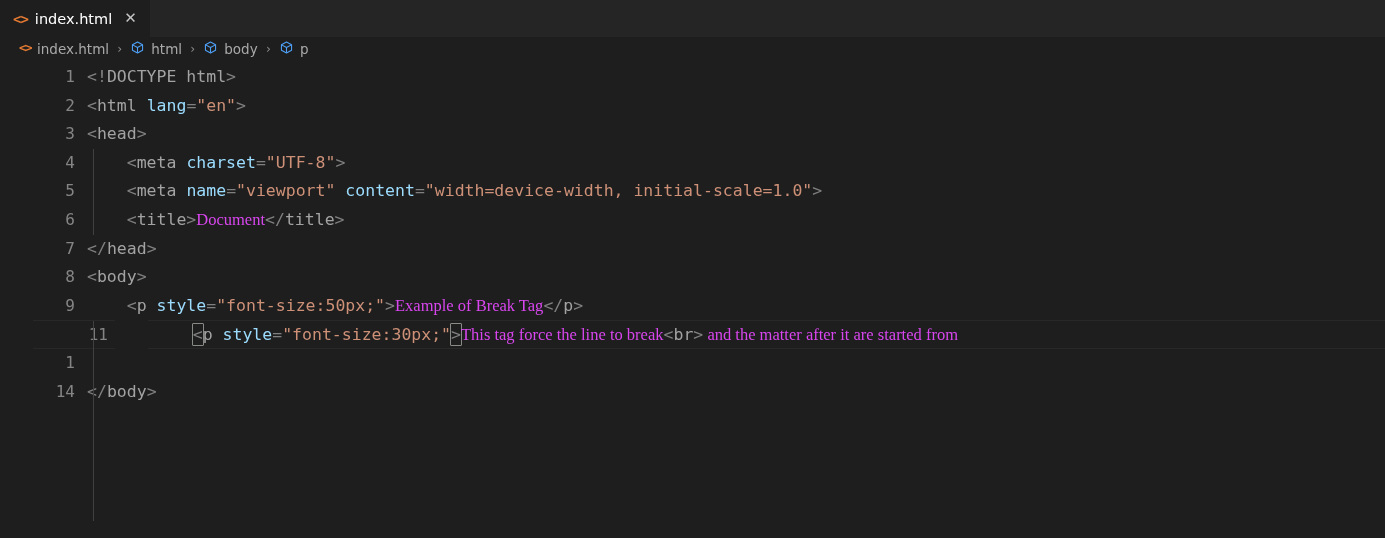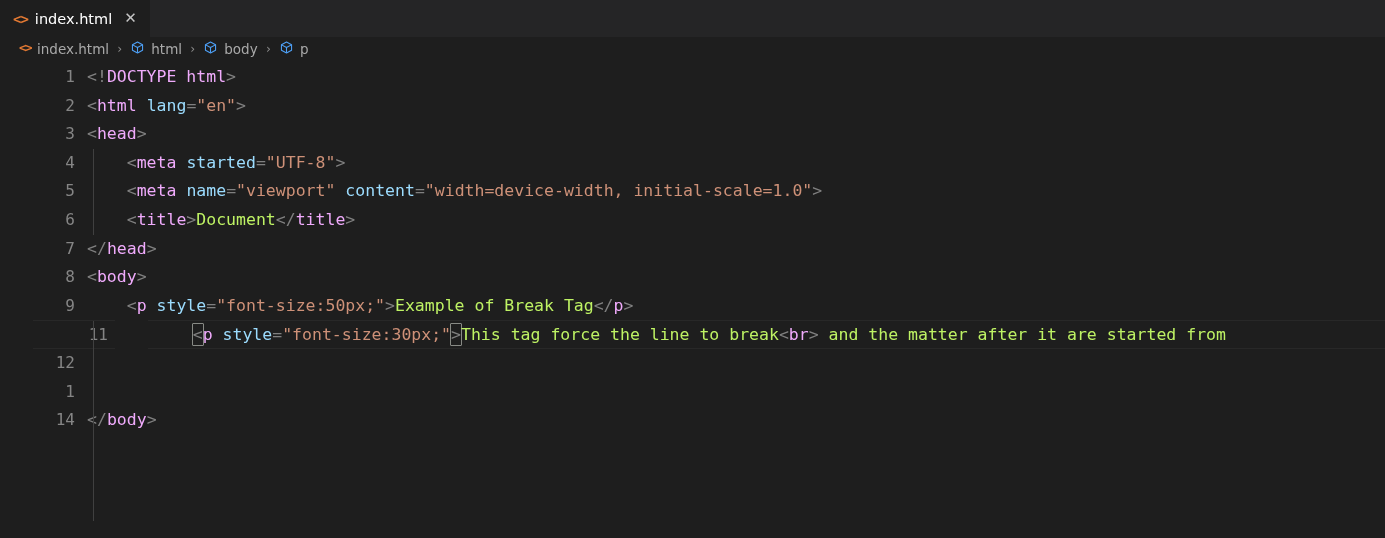--- a/index.html
+++ b/index.html
@@ -146,24 +146,24 @@
     position: absolute;
     left: 93px;
     width: 1px;
     background: #404040;
     z-index: 2;
     pointer-events: none;
   }
 
   
   .t-punct  { color: #808080; }
-  .t-tag    { color: #f0abfc; text-align: right; }
+  .t-tag    { color: #a3a3a3; text-align: right; }
   .t-attr   { color: #9cdcfe; }
   .t-val    { color: #ce9178; }
-  .t-text   { color: #bef264; }
+  .t-text   { color: #d946ef; font-family: Liberation Serif, serif; }
 
   .bmatch {
     border: 1px solid #888a85;
     border-radius: 1px;
     padding: 1px 0;
     margin: 0 -1px;
   }
 </style>
 </head>
 <body>
@@ -235,21 +235,21 @@
       <div class="content-cell"><span class="t-punct">&lt;</span><span class="t-tag">html</span><span> </span><span class="t-attr">lang</span><span class="t-punct">=</span><span class="t-val">"en"</span><span class="t-punct">&gt;</span></div>
     </div>
 
     <div class="row">
       <div class="gutter">3</div>
       <div class="content-cell"><span class="t-punct">&lt;</span><span class="t-tag">head</span><span class="t-punct">&gt;</span></div>
     </div>
 
     <div class="row">
       <div class="gutter">4</div>
-      <div class="content-cell"><span>    </span><span class="t-punct">&lt;</span><span class="t-tag">meta</span><span> </span><span class="t-attr">started</span><span class="t-punct">=</span><span class="t-val">"UTF-8"</span><span class="t-punct">&gt;</span></div>
+      <div class="content-cell"><span>    </span><span class="t-punct">&lt;</span><span class="t-tag">meta</span><span> </span><span class="t-attr">charset</span><span class="t-punct">=</span><span class="t-val">"UTF-8"</span><span class="t-punct">&gt;</span></div>
     </div>
 
     <div class="row">
       <div class="gutter">5</div>
       <div class="content-cell"><span>    </span><span class="t-punct">&lt;</span><span class="t-tag">meta</span><span> </span><span class="t-attr">name</span><span class="t-punct">=</span><span class="t-val">"viewport"</span><span> </span><span class="t-attr">content</span><span class="t-punct">=</span><span class="t-val">"width=device-width, initial-scale=1.0"</span><span class="t-punct">&gt;</span></div>
     </div>
 
     <div class="row">
       <div class="gutter">6</div>
       <div class="content-cell"><span>    </span><span class="t-punct">&lt;</span><span class="t-tag">title</span><span class="t-punct">&gt;</span><span class="t-text">Document</span><span class="t-punct">&lt;/</span><span class="t-tag">title</span><span class="t-punct">&gt;</span></div>
@@ -270,24 +270,20 @@
       <div class="content-cell"><span>    </span><span class="t-punct">&lt;</span><span class="t-tag">p</span><span> </span><span class="t-attr">style</span><span class="t-punct">=</span><span class="t-val">"font-size:50px;"</span><span class="t-punct">&gt;</span><span class="t-text">Example of Break Tag</span><span class="t-punct">&lt;/</span><span class="t-tag">p</span><span class="t-punct">&gt;</span></div>
     </div>
 
 
     <div class="row cur">
       <div class="gutter">11</div>
       <div class="content-cell"><span>    </span><span class="t-punct bmatch">&lt;</span><span class="t-tag">p</span><span> </span><span class="t-attr">style</span><span class="t-punct">=</span><span class="t-val">"font-size:30px;"</span><span class="t-punct bmatch">&gt;</span><span class="t-text">This tag force the line to break</span><span class="t-punct">&lt;</span><span class="t-tag">br</span><span class="t-punct">&gt;</span><span class="t-text"> and the matter after it are started from</span></div>
     </div>
 
 
-    <div class="row">
-      <div class="gutter">12</div>
-      <div class="content-cell"></div>
-    </div>
 
     <div class="row">
       <div class="gutter">1</div>
       <div class="content-cell"></div>
     </div>
 
     <div class="row">
       <div class="gutter">14</div>
       <div class="content-cell"><span class="t-punct">&lt;/</span><span class="t-tag">body</span><span class="t-punct">&gt;</span></div>
     </div>

